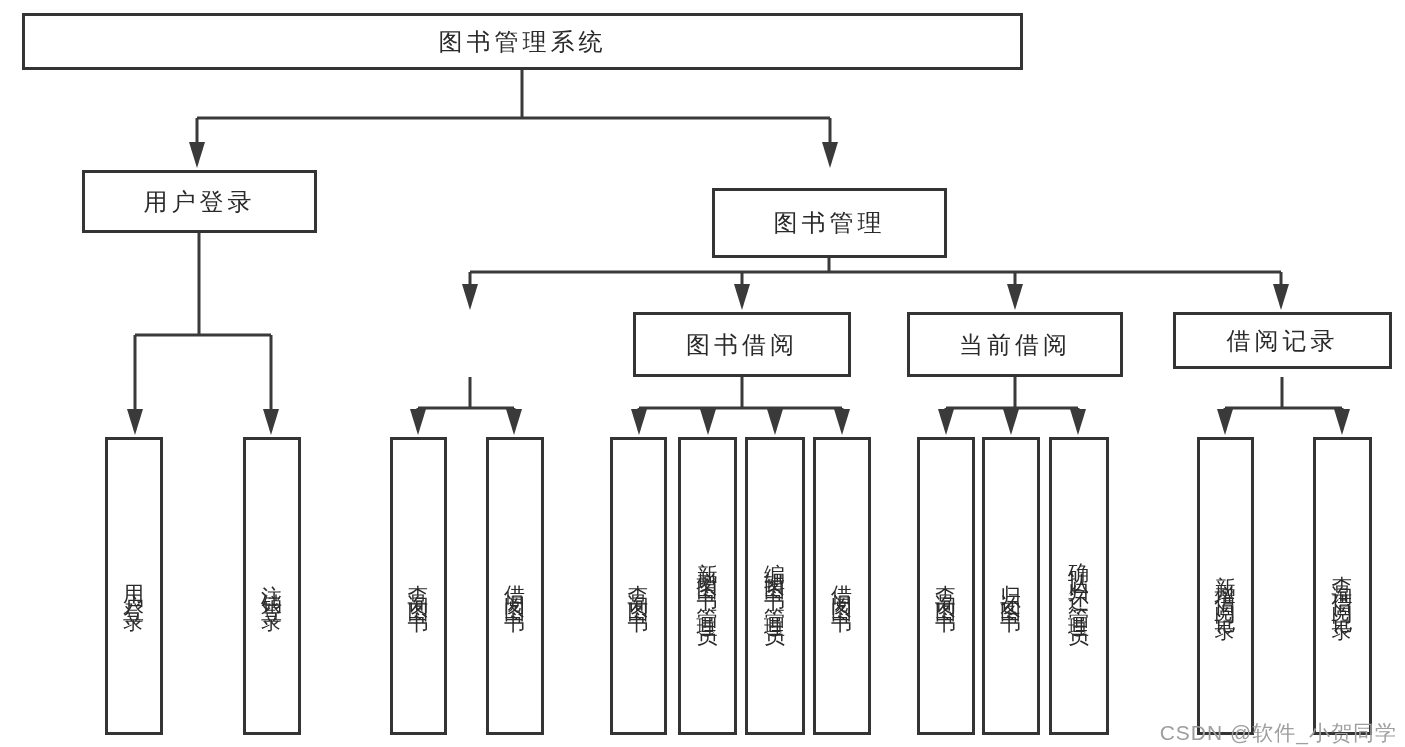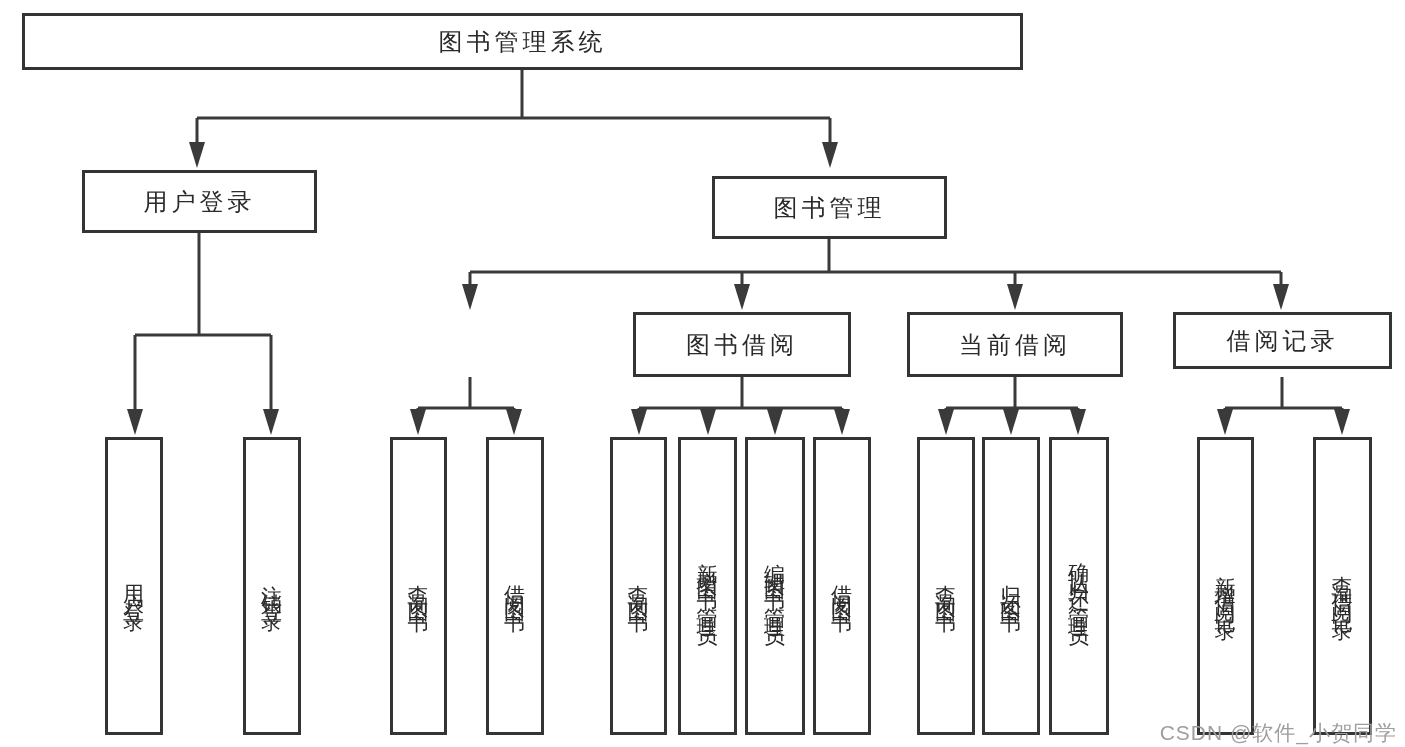--- a/index.html
+++ b/index.html
@@ -101,21 +101,21 @@
     </g>
   </svg>
 
   <div class="box h" style="left:22px;top:13px;width:1001px;height:57px">
     <span class="lbl">图书管理系统</span>
   </div>
 
   <div class="box h" style="left:82px;top:170px;width:235px;height:63px">
     <span class="lbl">用户登录</span>
   </div>
-  <div class="box h" style="left:712px;top:176px;width:235px;height:63px">
+  <div class="box h" style="left:712px;top:188px;width:235px;height:70px">
     <span class="lbl">图书管理</span>
   </div>
 
   <div class="box h" style="left:907px;top:312px;width:216px;height:65px">
     <span class="lbl">当前借阅</span>
   </div>
   <div class="box h" style="left:633px;top:312px;width:218px;height:65px">
     <span class="lbl">图书借阅</span>
   </div>
   <div class="box h" style="left:1173px;top:312px;width:219px;height:57px">

